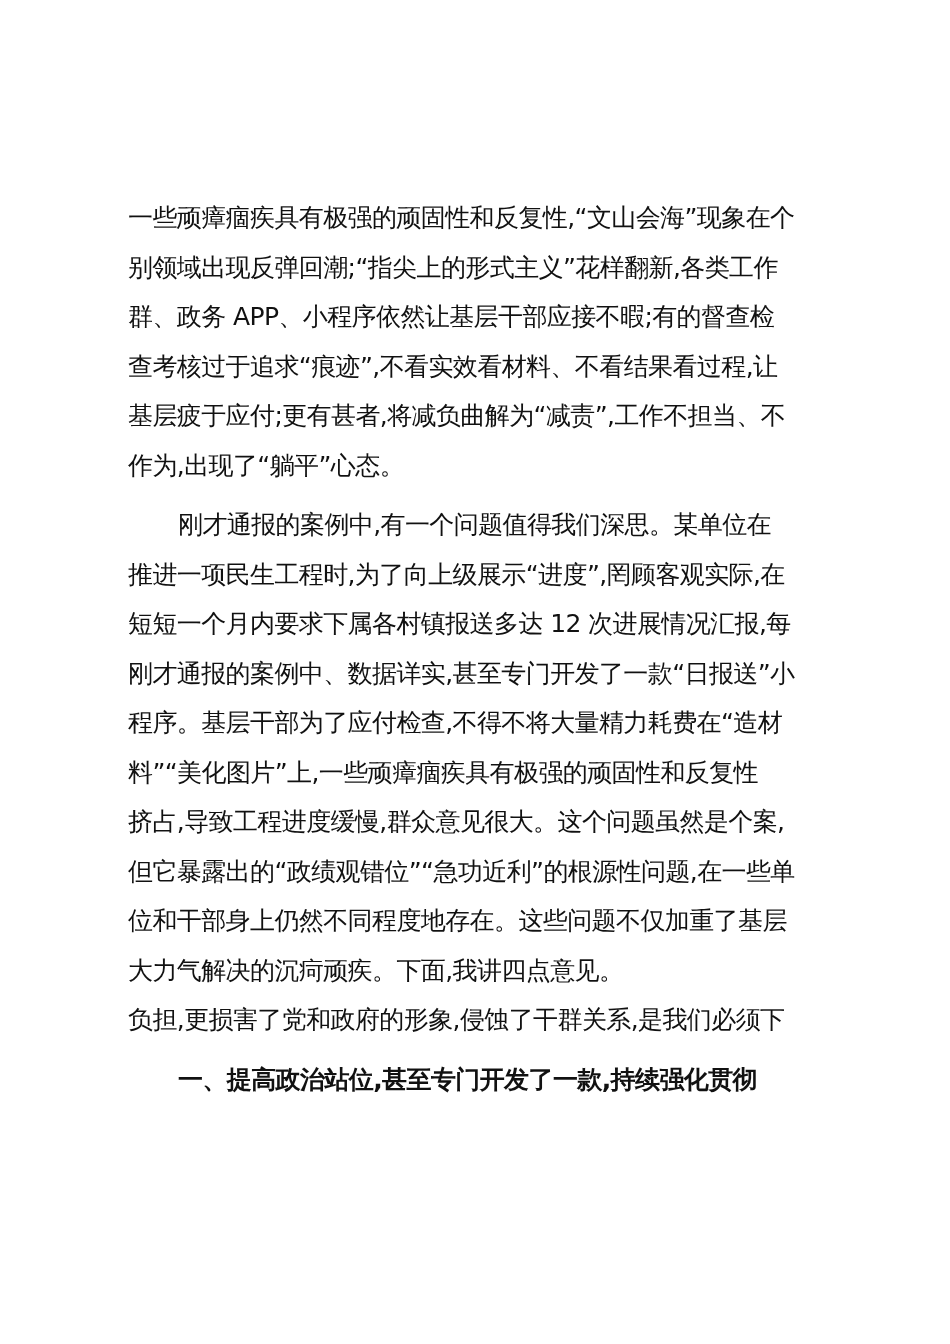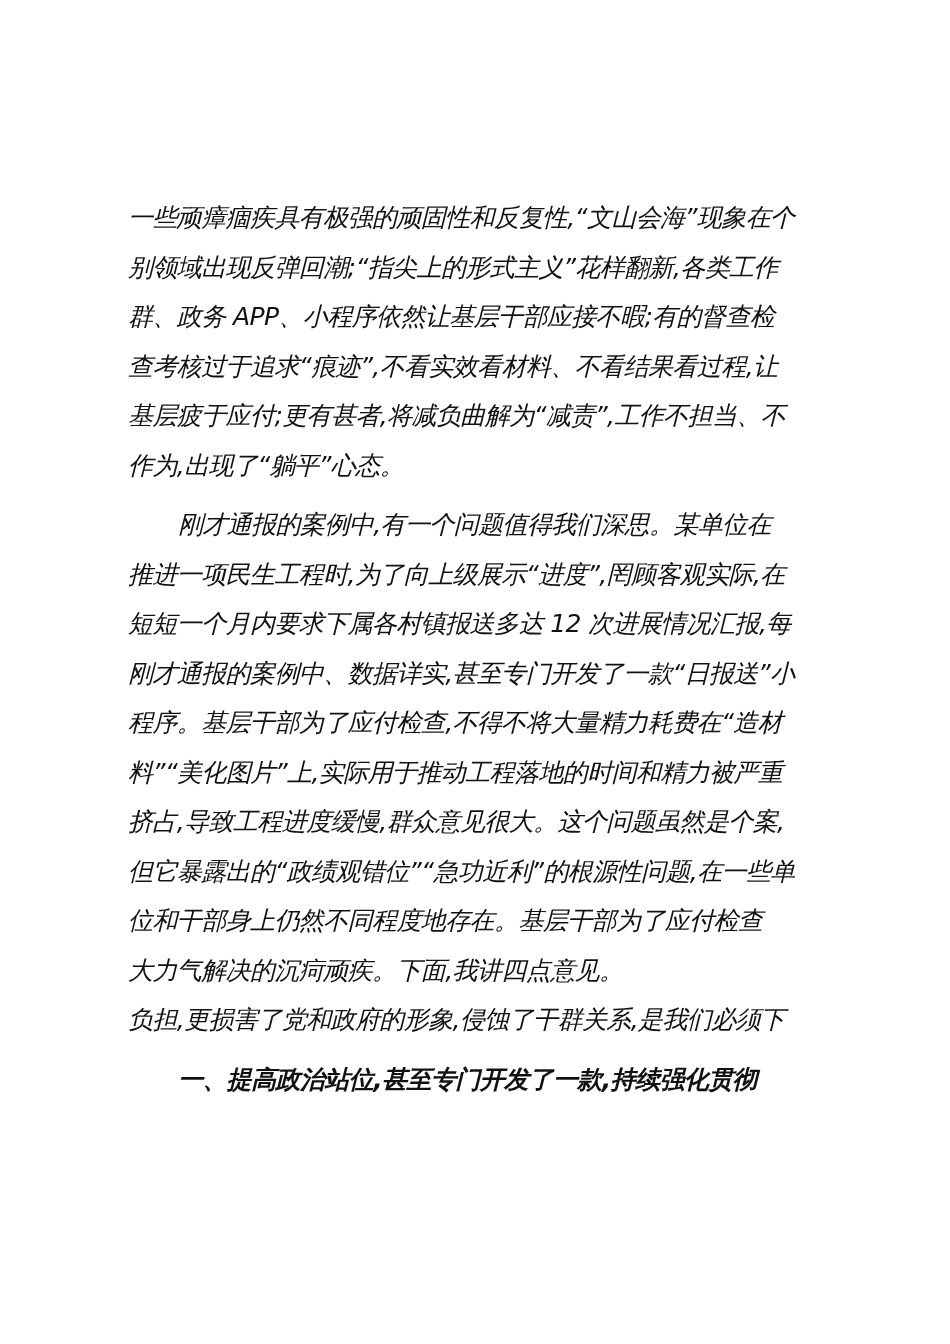--- a/index.html
+++ b/index.html
@@ -8,21 +8,21 @@
     position: absolute;
     left: 128px;
     top: 193px;
     width: 696px;
     font-family: "DejaVu Sans", "Liberation Sans", sans-serif;
     font-size: 25px;
     line-height: 49.5px;
     color: #111111;
     letter-spacing: -0.6px;
   }
-  .para { margin: 0 0 10px 0; text-align: justify; text-justify: inter-character; font-style: italic; }
+  .para { margin: 0 0 10px 0; text-align: justify; text-justify: inter-character; }
   .heading { font-weight: bold; margin-top: 0; }
   .line { display: block; white-space: nowrap; }
 </style>
 </head>
 <body>
 
 <div class="page">
 
   <div class="para">
     <span class="line">一些顽瘴痼疾具有极强的顽固性和反复性,“文山会海”现象在个</span>
@@ -32,24 +32,24 @@
     <span class="line">基层疲于应付;更有甚者,将减负曲解为“减责”,工作不担当、不</span>
     <span class="line">作为,出现了“躺平”心态。</span>
   </div>
 
   <div class="para">
     <span class="line" style="padding-left:50px">刚才通报的案例中,有一个问题值得我们深思。某单位在</span>
     <span class="line">推进一项民生工程时,为了向上级展示“进度”,罔顾客观实际,在</span>
     <span class="line">短短一个月内要求下属各村镇报送多达 12 次进展情况汇报,每</span>
     <span class="line">刚才通报的案例中、数据详实,甚至专门开发了一款“日报送”小</span>
     <span class="line">程序。基层干部为了应付检查,不得不将大量精力耗费在“造材</span>
-    <span class="line">料”“美化图片”上,实际用于推动工程落地的时间和精力被严重</span>
+    <span class="line">料”“美化图片”上,一些顽瘴痼疾具有极强的顽固性和反复性</span>
     <span class="line">挤占,导致工程进度缓慢,群众意见很大。这个问题虽然是个案,</span>
     <span class="line">但它暴露出的“政绩观错位”“急功近利”的根源性问题,在一些单</span>
-    <span class="line">位和干部身上仍然不同程度地存在。基层干部为了应付检查</span>
+    <span class="line">位和干部身上仍然不同程度地存在。这些问题不仅加重了基层</span>
     <span class="line">大力气解决的沉疴顽疾。下面,我讲四点意见。</span>
     <span class="line">负担,更损害了党和政府的形象,侵蚀了干群关系,是我们必须下</span>
   </div>
 
   <div class="para heading">
     <span class="line" style="padding-left:50px">一、提高政治站位,甚至专门开发了一款,持续强化贯彻</span>
   </div>
 
 </div>
 

